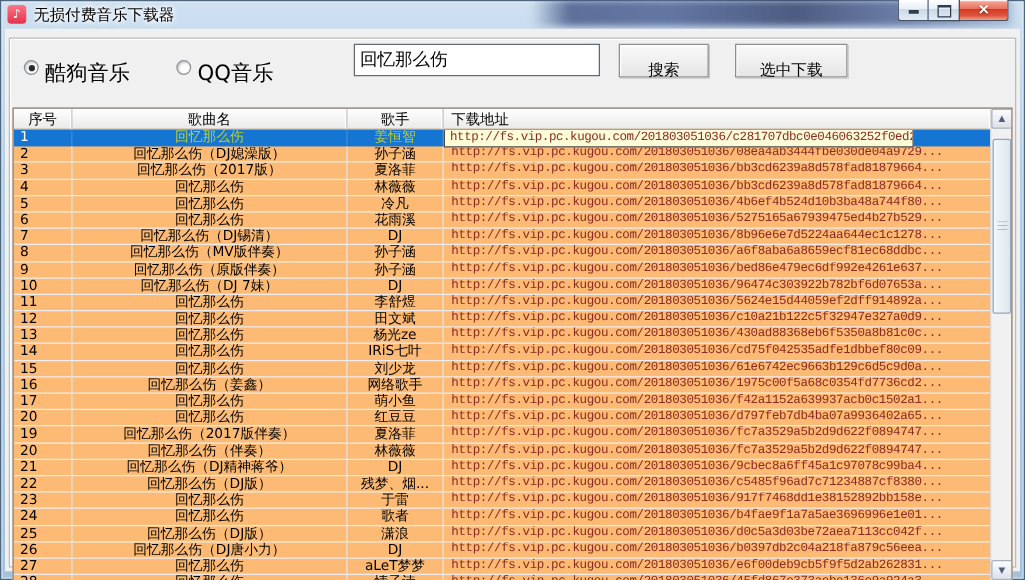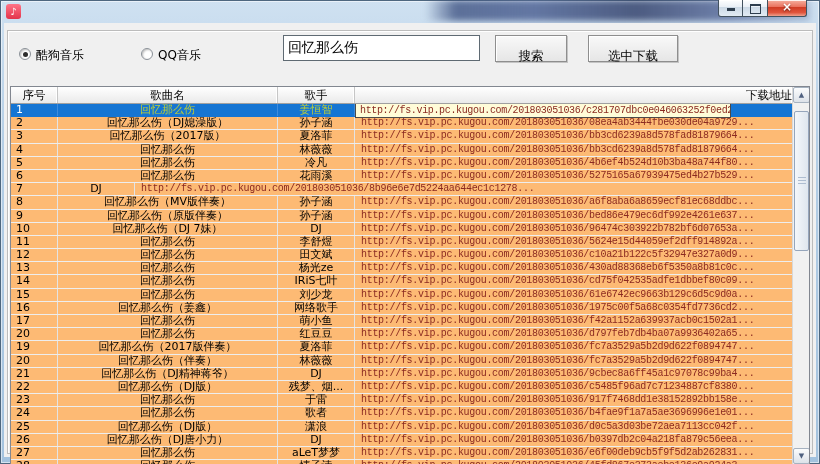--- a/index.html
+++ b/index.html
@@ -36,39 +36,39 @@
     background:linear-gradient(#f6b0a0 0%,#e9705c 44%,#cf3b24 46%,#e0543c 78%,#efa08c 100%);
     text-shadow:0 1px 2px rgba(0,0,0,.5); }
   
   .client { position:absolute; left:4px; top:23px; width:812px; height:434px; background:#f0f0f0; }
   .frame { position:absolute; left:3px; top:7px; width:806px; height:424px;
     border:1px solid #bcbcbc; box-shadow:inset 1px 1px 0 #fff; }
   .radio { position:absolute; width:12px; height:12px; border-radius:50%; background:#fff;
     border:1px solid #8a9097; box-shadow:inset 1px 1px 2px rgba(0,0,0,.25); }
   .radio.checked::after { content:""; position:absolute; left:2.5px; top:2.5px; width:5px; height:5px;
     border-radius:50%; background:#2d2d2d; }
-  .radio-label { position:absolute; font-size:12px; color:#000; white-space:nowrap; }
+  .radio-label { position:absolute; font-size:17px; color:#000; white-space:nowrap; }
   .search-input { position:absolute; left:279px; top:12px; width:197px; height:26px;
     border:1px solid #5f6a73; background:#fff; font-size:14px; padding:2px 4px;
     font-family:"DejaVu Sans","Liberation Sans",sans-serif; }
   .btn { position:absolute; top:12px; height:27px; border:1px solid #8e8e8e;
     background:linear-gradient(#f9f9f9,#e6e6e6); font-size:12.5px; color:#000;
     text-align:center; box-shadow:1px 1px 0 rgba(0,0,0,.18), inset 1px 1px 0 #fff;
     font-family:"DejaVu Sans","Liberation Sans",sans-serif; padding:12px; cursor:default; }
   .btn-search { left:491px; width:72px; }
   .btn-download { left:584px; width:90px; }
   
   .listview { position:absolute; left:6px; top:63px; width:800px; height:379px;
     background:#fdba74; border:1px solid #828790; overflow:hidden; }
   .lv-header { position:absolute; left:0; top:0; right:17px; height:17px; display:flex;
     background:linear-gradient(#ffffff,#eaeaea); border-bottom:1px solid #a0a0a0; font-size:11.5px; }
   .hc { height:100%; border-right:1px solid #c6c6c6; box-shadow:inset -1px 0 0 #fff;
     text-align:center; line-height:16px; overflow:hidden; white-space:nowrap; }
   .hc.no { width:47px; } .hc.song { width:220px; } .hc.singer { width:77px; }
-  .hc.url { flex:1; text-align:right; padding-left:6px; border-right:none; }
+  .hc.url { flex:1; text-align:left; padding-left:6px; border-right:none; }
   .lv-body { position:absolute; left:0; top:17px; right:0; bottom:0; overflow:hidden; }
   .lv-row { position:relative; display:flex; height:13.2px; border-bottom:1px solid #ededed;
     font-size:11px; line-height:12.5px; color:#000; }
   .c { height:100%; overflow:hidden; white-space:nowrap; border-right:1px solid #e3e3e3; }
   .c.no { width:47px; padding-left:5px; }
   .c.song { width:220px; text-align:center; }
   .c.singer { width:77px; text-align:center; }
   .c.url { flex:1; border-right:none; padding-left:6px;
     font-family:"Liberation Mono","DejaVu Sans Mono",monospace; font-size:10px;
     letter-spacing:-0.3px; color:#8b2a21; }
@@ -95,20 +95,21 @@
     background:repeating-linear-gradient(#aebdd0 0 1px, transparent 1px 3px); }
 </style>
 </head>
 <body>
 
 <div class="window">
 
   <div class="titlebar">
     <div class="bg-peek"></div>
     <div class="app-icon">♪</div>
+    <div class="title-text">无损付费音乐下载器</div>
     <div class="caption">
       <div class="cap-btn cap-min"></div>
       <div class="cap-btn cap-max"></div>
       <div class="cap-btn cap-close">×</div>
     </div>
   </div>
 
   <div class="client">
     <div class="frame"></div>
 
@@ -163,20 +164,21 @@
             <div class="c url">http://fs.vip.pc.kugou.com/201803051036/4b6ef4b524d10b3ba48a744f80...</div>
           </div>
           <div class="lv-row">
             <div class="c no">6</div>
             <div class="c song">回忆那么伤</div>
             <div class="c singer">花雨溪</div>
             <div class="c url">http://fs.vip.pc.kugou.com/201803051036/5275165a67939475ed4b27b529...</div>
           </div>
           <div class="lv-row">
             <div class="c no">7</div>
+            <div class="c song">回忆那么伤（DJ锡清）</div>
             <div class="c singer">DJ</div>
             <div class="c url">http://fs.vip.pc.kugou.com/201803051036/8b96e6e7d5224aa644ec1c1278...</div>
           </div>
           <div class="lv-row">
             <div class="c no">8</div>
             <div class="c song">回忆那么伤（MV版伴奏）</div>
             <div class="c singer">孙子涵</div>
             <div class="c url">http://fs.vip.pc.kugou.com/201803051036/a6f8aba6a8659ecf81ec68ddbc...</div>
           </div>
           <div class="lv-row">

